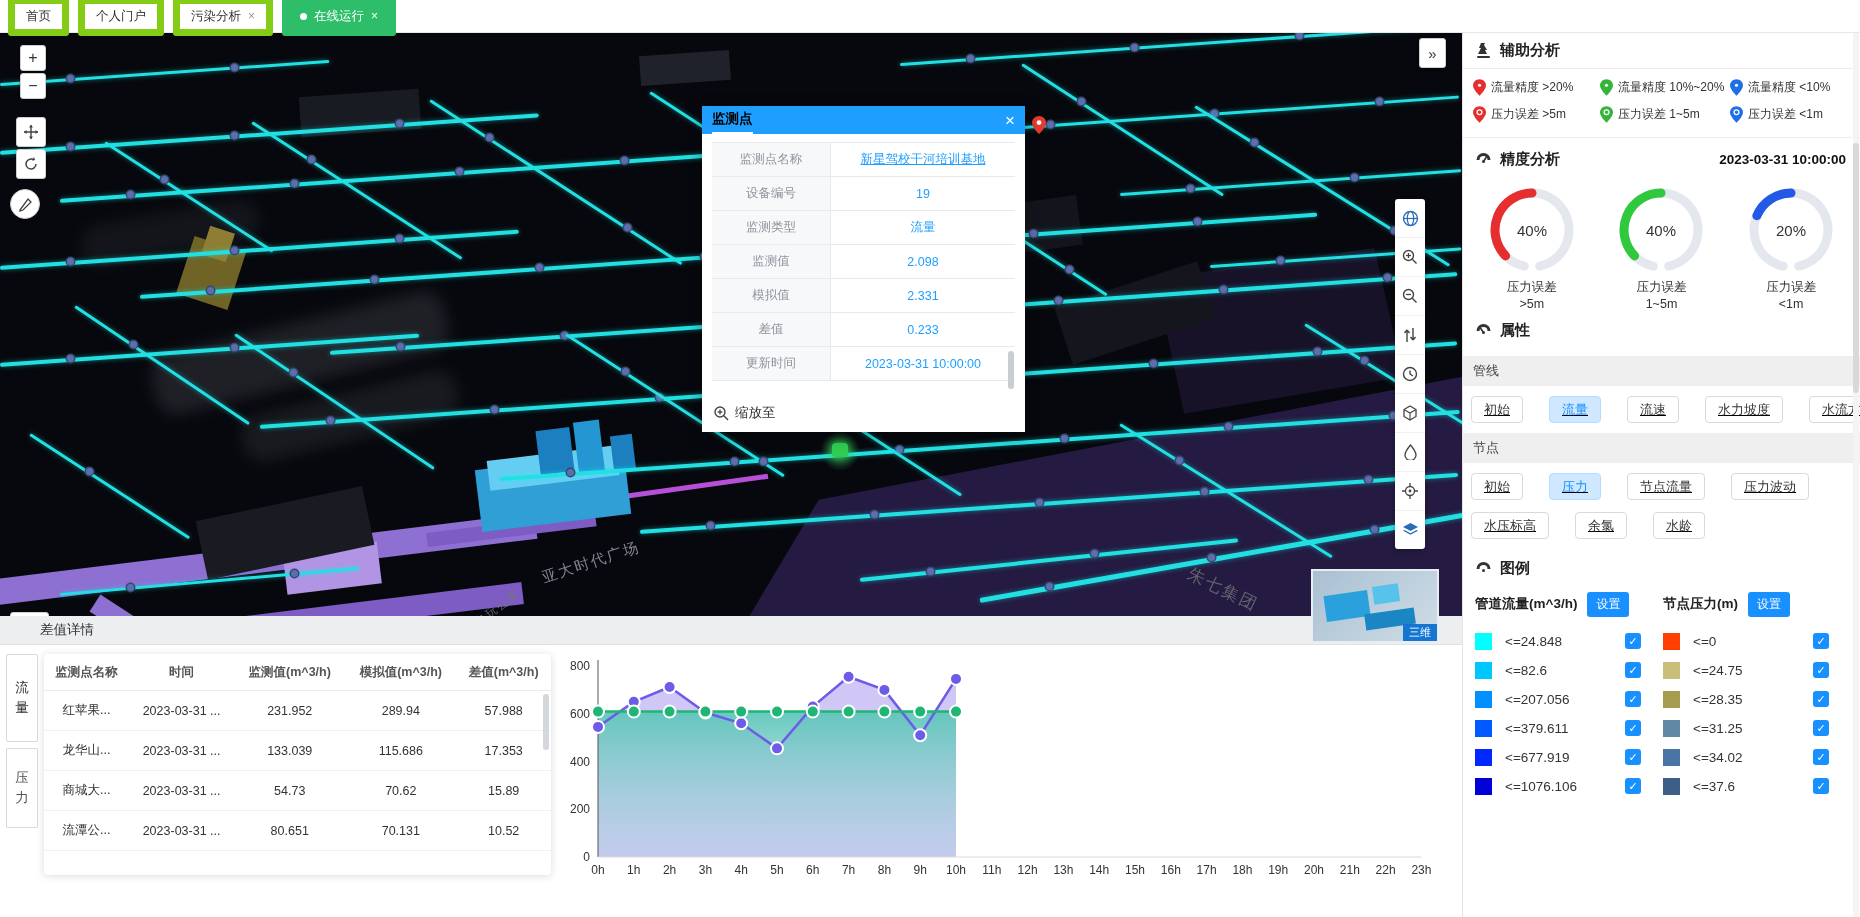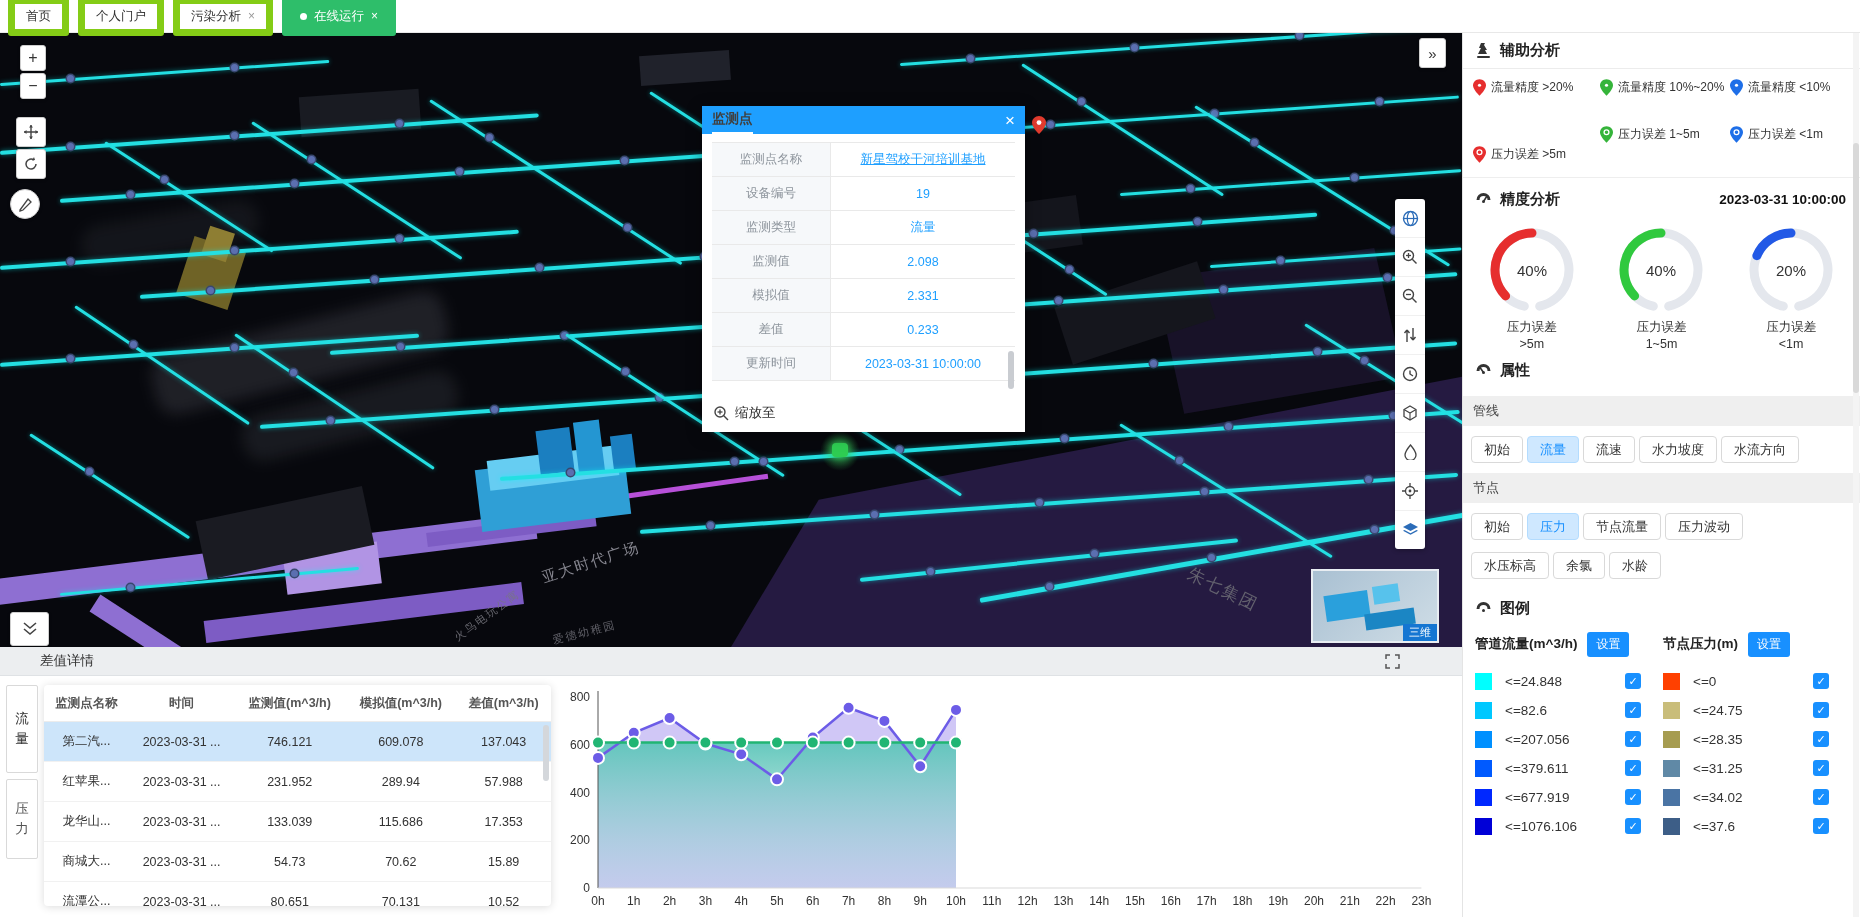--- a/index.html
+++ b/index.html
@@ -14,40 +14,40 @@
   
   #map{position:absolute;left:0;top:33px;width:1462px;height:614px;background:#07080d;overflow:hidden;}
   .mapshape{position:absolute;}
   .pipe{position:absolute;height:3px;background:#24dfe2;box-shadow:0 0 5px rgba(0,255,255,.45);transform-origin:0 50%;border-radius:2px;}
   .pnode{position:absolute;width:7px;height:7px;border-radius:50%;background:#5b6fb0;box-shadow:0 0 0 1.5px #39476e;}
   .mlabel{position:absolute;color:#8f8f99;white-space:nowrap;letter-spacing:2px;opacity:.85;}
   .bld{position:absolute;}
   
   #popup{position:absolute;left:702px;top:73px;width:323px;height:326px;background:#fff;box-shadow:0 3px 14px rgba(0,0,0,.35);z-index:30;}
   #popup-h{height:28px;background:#1e9fff;display:flex;align-items:center;justify-content:space-between;padding:0 10px;}
-  #popup-title{color:#404040;font-size:13.5px;font-weight:bold;position:relative;padding:4px 0 6px;}
+  #popup-title{color:#000000;font-size:13.5px;font-weight:bold;position:relative;padding:4px 0 6px;}
   #popup-title:after{content:"";position:absolute;left:0;bottom:0;width:100%;height:2px;background:#fff;}
   #popup-close{color:#fff;font-size:17px;line-height:1;cursor:pointer;}
   #popup-body{position:relative;margin:8px 10px 0;height:253px;overflow:hidden;border-top:1px solid #e9e9e9;}
   .prow{display:flex;height:33px;border-bottom:1px solid #e9e9e9;font-size:12.5px;}
   .prow .pl{width:118px;background:#f6f8fa;color:#8e959d;display:flex;align-items:center;justify-content:center;border-right:1px solid #e9e9e9;}
   .prow .pv{flex:1;color:#1e9fff;display:flex;align-items:center;justify-content:center;}
   .prow .pv.link{text-decoration:underline;}
   #popup-sb{position:absolute;right:1px;top:208px;width:6px;height:38px;border-radius:3px;background:#c9ccd1;}
   #popup-f{display:flex;align-items:center;gap:6px;padding:8px 12px;color:#333;font-size:13.5px;cursor:pointer;}
   
   .mbtn{position:absolute;background:#fff;border:1px solid #cfcfcf;border-radius:3px;display:flex;align-items:center;justify-content:center;color:#333;cursor:pointer;box-shadow:0 1px 3px rgba(0,0,0,.25);}
   #maptools{position:absolute;left:1395px;top:166px;width:30px;background:#fff;border-radius:3px;box-shadow:0 1px 5px rgba(0,0,0,.3);z-index:25;}
   .mt-cell{width:30px;height:38px;display:flex;align-items:center;justify-content:center;border-bottom:1px solid #f0f0f0;cursor:pointer;}
   .mt-cell:last-child{border-bottom:none;}
   #minimap{position:absolute;left:1311px;top:536px;width:124px;height:70px;border:2px solid #e8edf2;background:linear-gradient(135deg,#a9c0d2,#cfdde6);z-index:24;overflow:hidden;}
   #minimap .mm-b{position:absolute;background:#2aa0dc;}
   #mm-badge{position:absolute;right:0;bottom:0;background:#1576d2;color:#fff;font-size:11px;padding:1px 6px;}
   
-  #panel{position:absolute;left:0;top:647px;width:1462px;height:270px;background:#fff;z-index:20;}
+  #panel{position:absolute;left:0;top:616px;width:1462px;height:270px;background:#fff;z-index:20;}
   #panel-bar{height:28px;background:#eceef0;border-bottom:1px solid #dfe2e5;display:flex;align-items:center;justify-content:space-between;padding:0 14px 0 40px;font-size:13.5px;color:#333;}
   .vtab{position:absolute;left:6px;width:30px;border:1px solid #d9d9d9;background:#fff;color:#333;font-size:13.5px;display:flex;flex-direction:column;align-items:center;justify-content:center;line-height:1.5;cursor:pointer;border-radius:2px;}
   #dtable{position:absolute;left:44px;top:38px;width:507px;height:221px;background:#fff;border-radius:4px;box-shadow:0 1px 8px rgba(0,0,0,.14);overflow:hidden;}
   #dtable table{border-collapse:collapse;width:100%;font-size:12.5px;color:#333;}
   #dtable th{font-weight:bold;color:#555;height:34px;border-bottom:1px solid #ececec;font-size:12.5px;}
   #dtable td{height:37px;text-align:center;border-bottom:1px solid #f1f1f1;}
   #dtable tr.sel td{background:#cde5fa;}
   #dtable-sb{position:absolute;right:2px;top:40px;width:6px;height:56px;border-radius:3px;background:#d4d7db;}
   
   #sidebar{position:absolute;left:1462px;top:33px;width:398px;height:884px;background:#fff;border-left:1px solid #e4e4e4;box-sizing:border-box;overflow:hidden;}
@@ -56,21 +56,21 @@
   #aux-legend{padding:10px 0 4px 10px;}
   .alrow{display:flex;margin-bottom:10px;}
   .alitem{display:flex;align-items:center;gap:5px;font-size:12px;color:#333;}
   .prec-head{display:flex;align-items:center;justify-content:space-between;padding:10px 14px 0 12px;}
   .prec-head .t{display:flex;align-items:center;gap:8px;font-size:15px;font-weight:bold;color:#222;}
   #prec-time{font-size:13.5px;font-weight:bold;color:#111;}
   #gauges{display:flex;justify-content:space-around;padding:16px 4px 6px;}
   .gauge{display:flex;flex-direction:column;align-items:center;width:118px;justify-content:center;}
   .gauge .glabel{margin-top:4px;font-size:12.5px;color:#333;text-align:center;line-height:1.35;}
   .band{background:#efefef;height:30px;line-height:30px;padding-left:10px;font-size:13px;color:#444;margin-top:8px;width:388px;}
-  .btnrow{display:flex;gap:4px;padding:10px 8px 2px 8px;flex-wrap:nowrap;}
+  .btnrow{display:flex;gap:26px;padding:10px 8px 2px 8px;flex-wrap:nowrap;text-decoration:underline;}
   .abtn{height:27px;line-height:25px;padding:0 12px;border:1px solid #d9d9d9;border-radius:4px;background:#fff;color:#333;font-size:13px;cursor:pointer;white-space:nowrap;box-sizing:border-box;}
   .abtn.on{background:#cfe8ff;border-color:#b3dcff;color:#1890ff;}
   .leg-cols{display:flex;padding:6px 0 0 12px;}
   .leg-col{width:188px;}
   .leg-title{display:flex;align-items:center;gap:10px;font-size:13.5px;font-weight:bold;color:#222;margin-bottom:10px;}
   .setbtn{background:#1890ff;color:#fff;font-size:12px;border:none;border-radius:3px;padding:4px 9px;cursor:pointer;}
   .leg-item{display:flex;align-items:center;height:29px;}
   .leg-sw{width:17px;height:17px;margin-right:13px;}
   .leg-tx{flex:1;font-size:13.5px;color:#333;}
   .leg-cb{width:16px;height:16px;border-radius:3px;background:#1890ff;color:#fff;font-size:11px;display:flex;align-items:center;justify-content:center;margin-right:22px;cursor:pointer;}
@@ -428,27 +428,20 @@
           <thead id="dt-head">
             <tr>
               <th>监测点名称</th>
               <th>时间</th>
               <th>监测值(m^3/h)</th>
               <th>模拟值(m^3/h)</th>
               <th>差值(m^3/h)</th>
             </tr>
           </thead>
           <tbody id="dt-body">
-            <tr class="sel">
-              <td>第二汽...</td>
-              <td>2023-03-31 ...</td>
-              <td>746.121</td>
-              <td>609.078</td>
-              <td>137.043</td>
-            </tr>
             <tr>
               <td>红苹果...</td>
               <td>2023-03-31 ...</td>
               <td>231.952</td>
               <td>289.94</td>
               <td>57.988</td>
             </tr>
             <tr>
               <td>龙华山...</td>
               <td>2023-03-31 ...</td>
@@ -577,21 +570,21 @@
           </div>
           <div class="alitem" style="width: 125px;">
             <svg width="13" height="17" viewBox="0 0 14 18">
               <path d="M7 0C3.1 0 0 3 0 6.7 0 11.5 7 18 7 18s7-6.5 7-11.3C14 3 10.9 0 7 0z" fill="#1e6fe8"></path>
               <circle cx="7" cy="6.6" r="1.7" fill="#fff"></circle>
             </svg>
             <span>流量精度 &lt;10%</span>
           </div>
         </div>
         <div class="alrow">
-          <div class="alitem" style="width: 127px; margin-top: 40px;">
+          <div class="alitem" style="width: 127px;">
             <svg width="13" height="17" viewBox="0 0 14 18">
               <path d="M7 0C3.1 0 0 3 0 6.7 0 11.5 7 18 7 18s7-6.5 7-11.3C14 3 10.9 0 7 0z" fill="#e62e2e"></path>
               <circle cx="7" cy="6.6" r="2.6" fill="none" stroke="#fff" stroke-width="1.4"></circle>
             </svg>
             <span>压力误差 &gt;5m</span>
           </div>
           <div class="alitem" style="width: 130px;">
             <svg width="13" height="17" viewBox="0 0 14 18">
               <path d="M7 0C3.1 0 0 3 0 6.7 0 11.5 7 18 7 18s7-6.5 7-11.3C14 3 10.9 0 7 0z" fill="#35b43a"></path>
               <circle cx="7" cy="6.6" r="2.6" fill="none" stroke="#fff" stroke-width="1.4"></circle>

